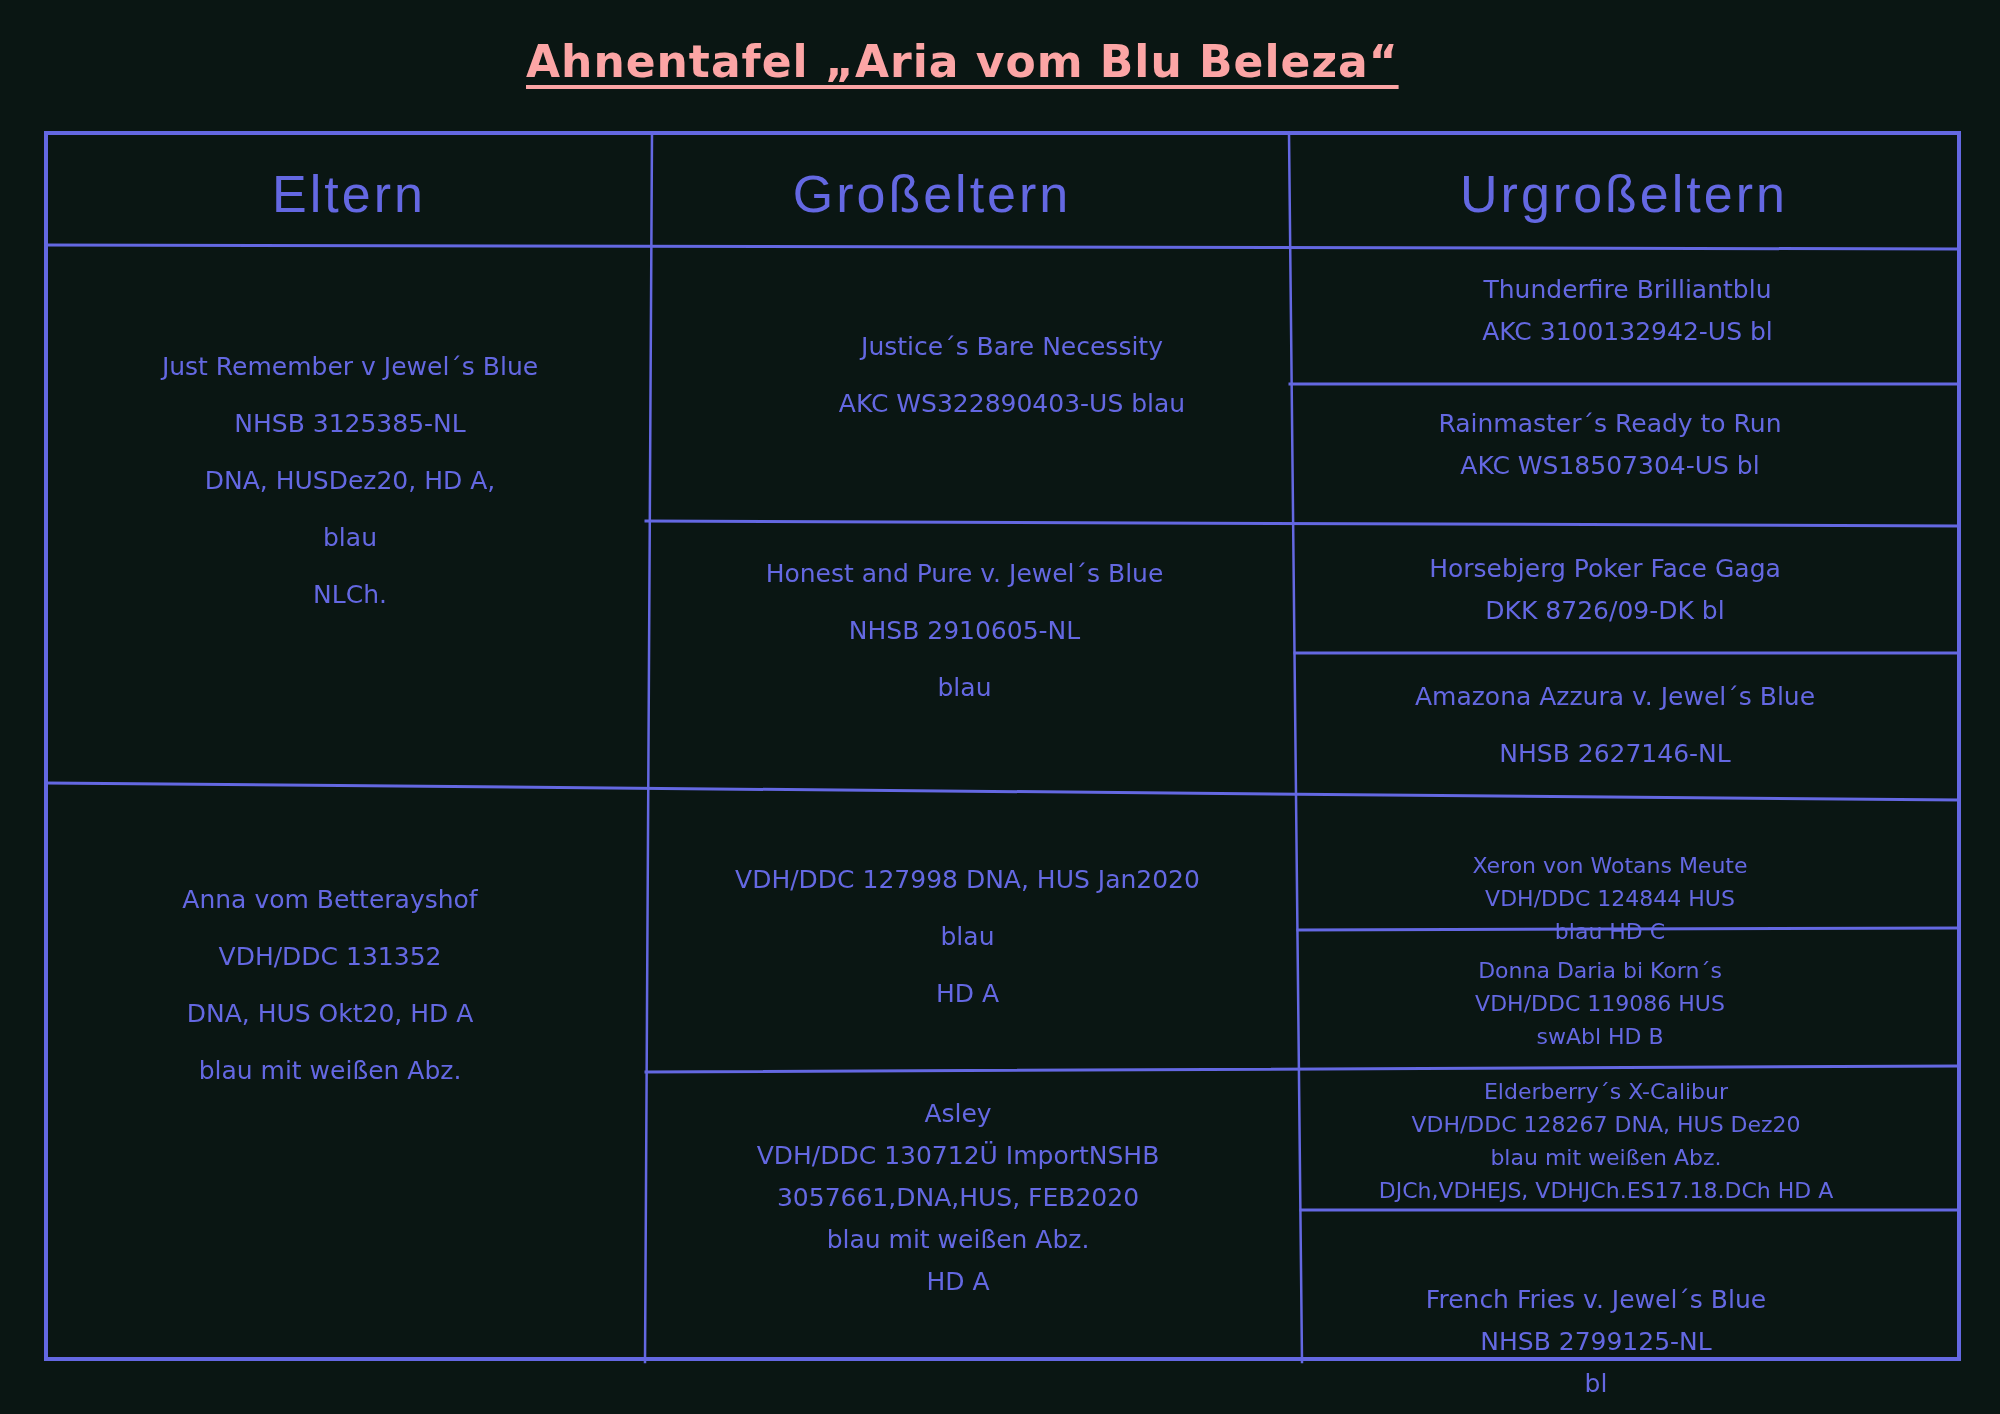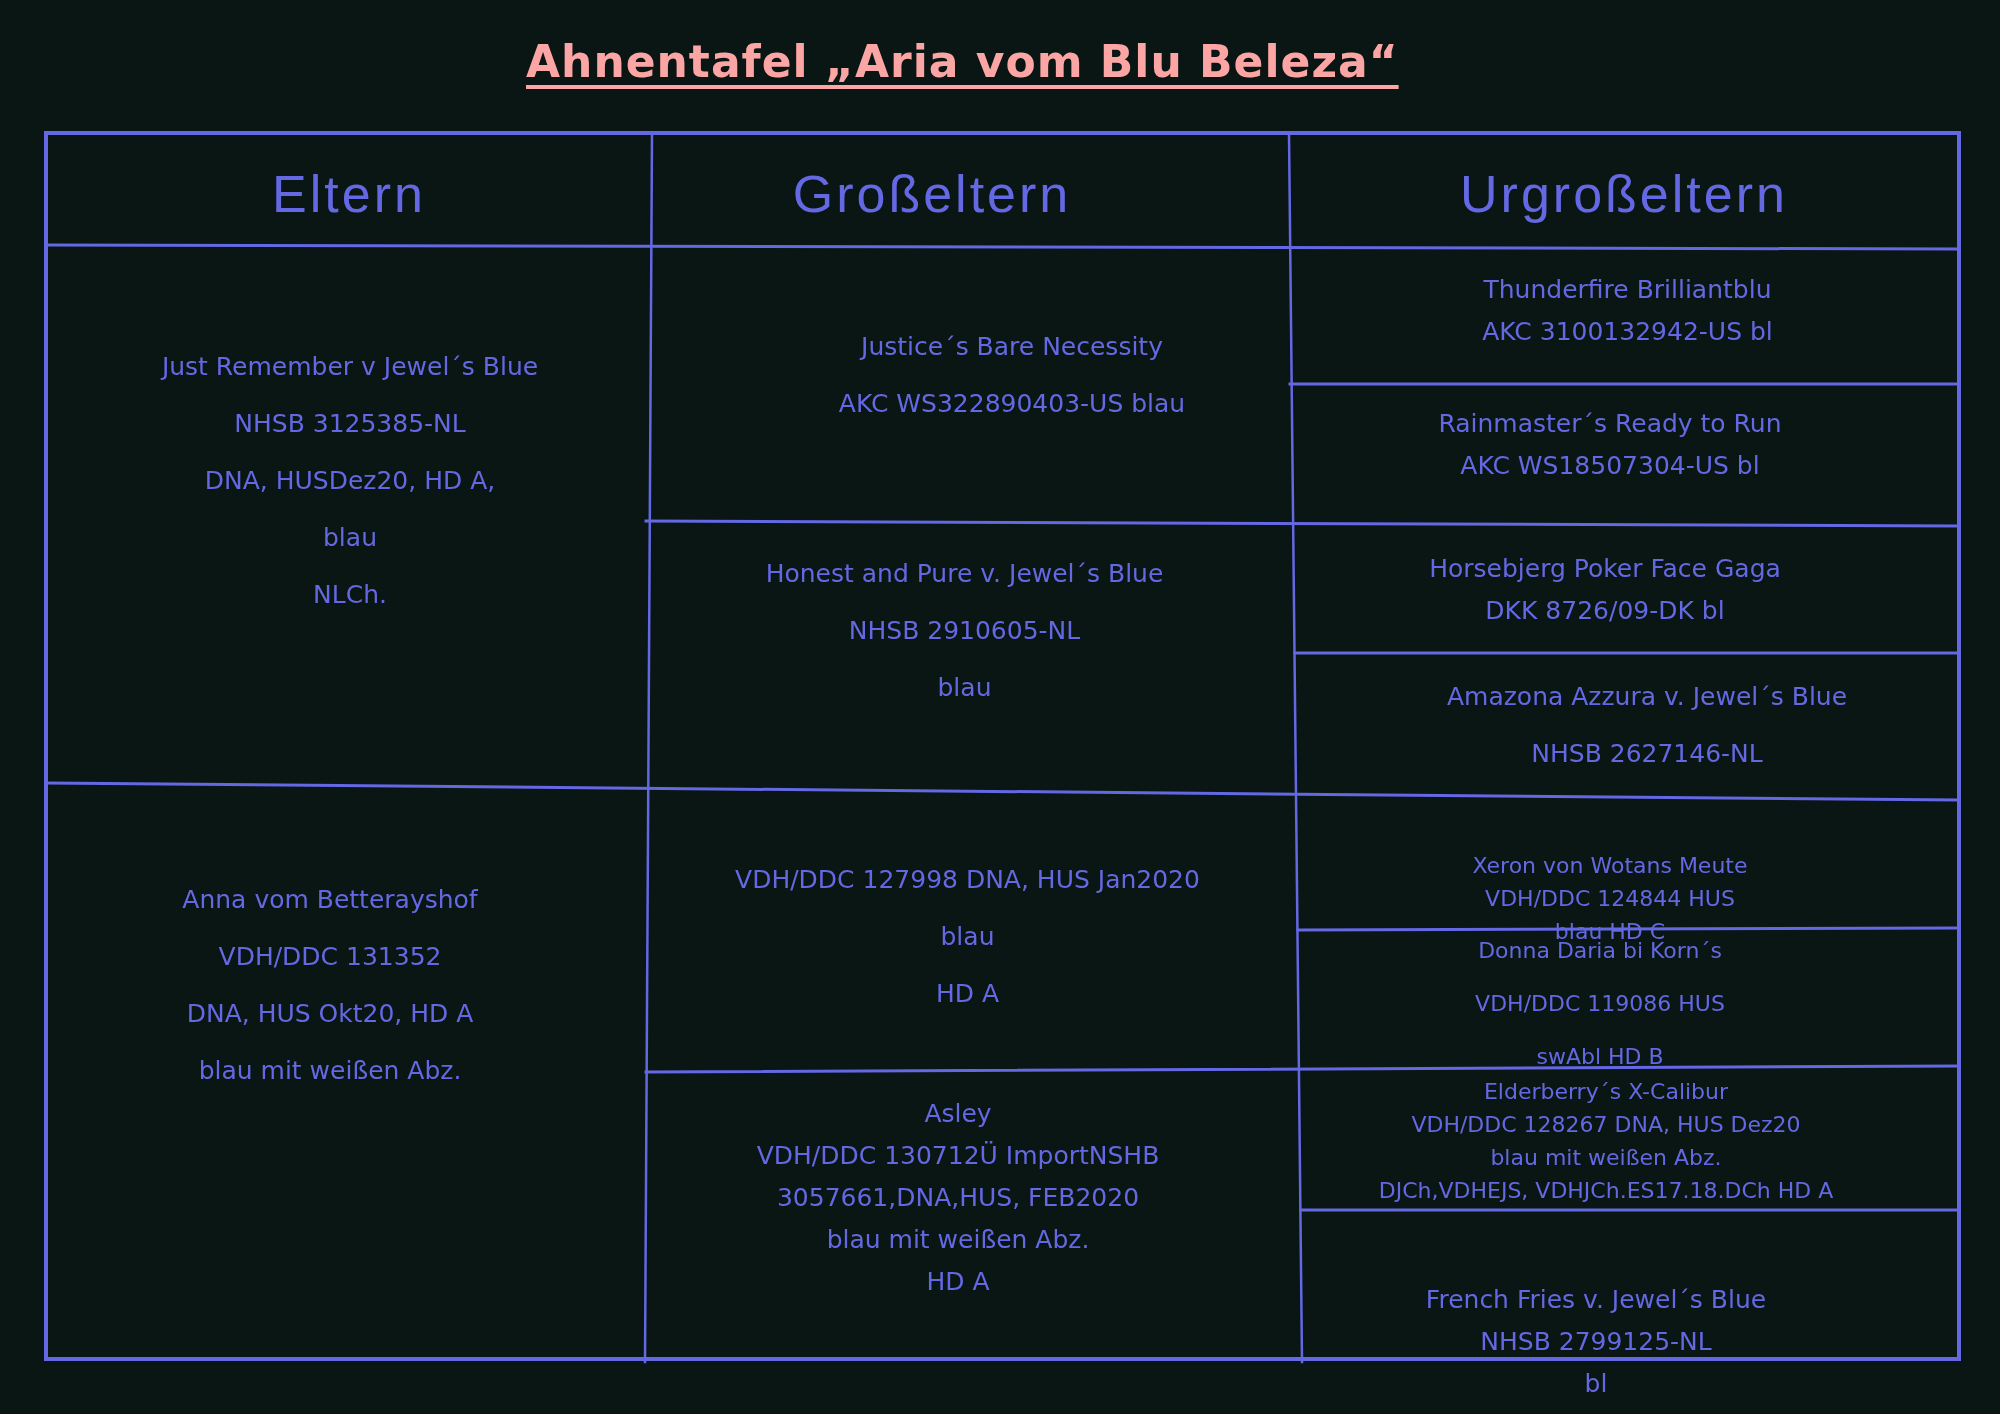--- a/index.html
+++ b/index.html
@@ -103,30 +103,30 @@
   <span>AKC 3100132942-US bl</span>
 </div>
 <div class="cell mid" style="left:1290px; width:640px; top:400px; height:90px;">
   <span>Rainmaster´s Ready to Run</span>
   <span>AKC WS18507304-US bl</span>
 </div>
 <div class="cell mid" style="left:1295px; width:620px; top:546px; height:88px;">
   <span>Horsebjerg Poker Face Gaga</span>
   <span>DKK 8726/09-DK  bl</span>
 </div>
-<div class="cell big" style="left:1327px; width:640px; top:670px; height:110px;">
+<div class="cell big" style="left:1295px; width:640px; top:670px; height:110px;">
   <span>Amazona Azzura v. Jewel´s Blue</span>
   <span>NHSB 2627146-NL</span>
 </div>
 <div class="cell sm" style="left:1300px; width:620px; top:810px; height:100px;margin-top:38px;">
   <span>Xeron von Wotans Meute</span>
   <span>VDH/DDC 124844 HUS</span>
   <span>blau HD C</span>
 </div>
-<div class="cell sm" style="left:1300px; width:600px; top:953px; height:100px;gap:20px;">
+<div class="cell sm" style="left:1300px; width:600px; top:953px; height:100px;">
   <span>Donna Daria bi Korn´s</span>
   <span>VDH/DDC 119086 HUS</span>
   <span>swAbl   HD B</span>
 </div>
 <div class="cell sm" style="left:1301px; width:610px; top:1074px; height:134px;">
   <span>Elderberry´s  X-Calibur</span>
   <span>VDH/DDC 128267 DNA, HUS Dez20</span>
   <span>blau mit weißen Abz.</span>
   <span>DJCh,VDHEJS, VDHJCh.ES17.18.DCh HD A</span>
 </div>

